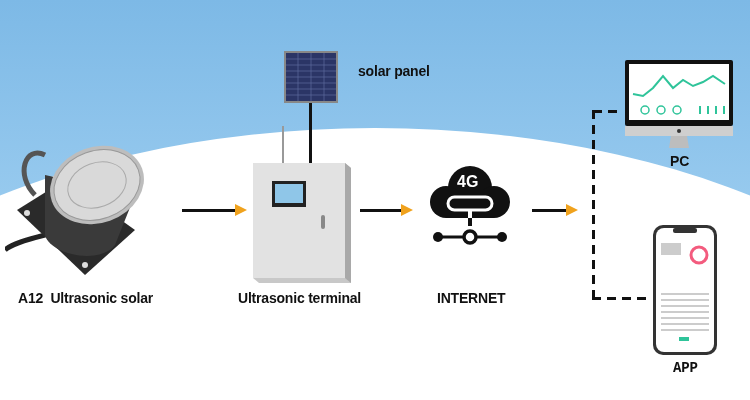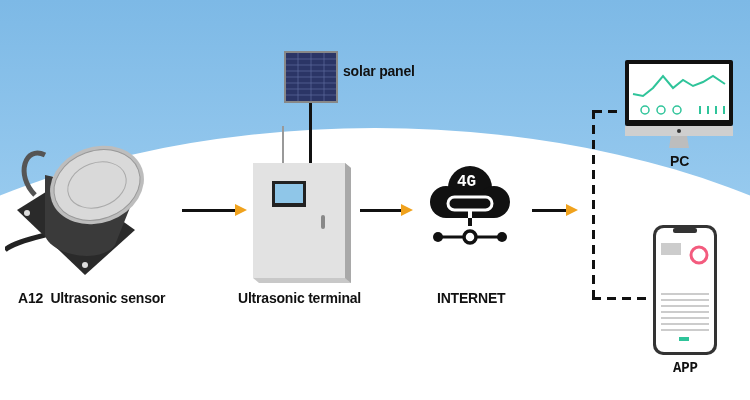--- a/index.html
+++ b/index.html
@@ -9,21 +9,21 @@
     background: linear-gradient(180deg, #7db9e6 0%, #9ccdf0 60%, #b6dbf5 100%);
   }
   .hill {
     position: absolute; left: -260px; top: 128px; width: 1270px; height: 700px;
     border-radius: 50%; background: #ffffff;
   }
   .lbl {
     position: absolute; font-weight: bold; font-size: 14px; color: #111;
     white-space: nowrap; letter-spacing: -0.2px;
   }
-  .abs { position: absolute; font-family: Liberation Mono, monospace; }
+  .abs { position: absolute; }
   .arrow-line { position: absolute; height: 3px; background: #111; }
   .arrow-head {
     position: absolute; width: 0; height: 0;
     border-top: 6px solid transparent; border-bottom: 6px solid transparent;
     border-left: 12px solid #f0a21d;
   }
   .dash-v { position: absolute; width: 3px;
     background: repeating-linear-gradient(180deg, #111 0 9px, transparent 9px 15px); }
   .dash-h { position: absolute; height: 3px;
     background: repeating-linear-gradient(90deg, #111 0 9px, transparent 9px 15px); }
@@ -39,21 +39,21 @@
     <path d="M40 100 C20 105, 5 110, 0 115" stroke="#222" stroke-width="5" fill="none"></path>
     <polygon points="12,75 60,45 130,95 80,140" fill="#2a2a2a"></polygon>
     <circle cx="22" cy="78" r="3" fill="#ddd"></circle>
     <circle cx="80" cy="130" r="3" fill="#ddd"></circle>
     <path d="M40 40 L40 100 C45 120, 95 130, 110 110 L130 60" fill="#3a3a3a"></path>
     <ellipse cx="92" cy="50" rx="48" ry="38" transform="rotate(-20 92 50)" fill="#bdbdbd"></ellipse>
     <ellipse cx="92" cy="50" rx="44" ry="34" transform="rotate(-20 92 50)" fill="#d9d9d9" stroke="#999" stroke-width="1"></ellipse>
     <ellipse cx="92" cy="50" rx="30" ry="22" transform="rotate(-20 92 50)" fill="none" stroke="#aaa" stroke-width="1"></ellipse>
   </svg>
 </div>
-<div class="lbl" style="left:18px;top:290px;white-space:pre;">A12  Ultrasonic sensor</div>
+<div class="lbl" style="left:18px;top:290px;white-space:pre;">A12  Ultrasonic solar</div>
 
 <div class="arrow-line" style="left:182px;top:209px;width:55px;"></div>
 <div class="arrow-head" style="left:235px;top:204px;"></div>
 
 <div class="abs" style="left:284px;top:51px;width:54px;height:52px;">
   <svg width="54" height="52" viewBox="0 0 54 52">
     <rect x="0" y="0" width="54" height="52" fill="#888"></rect>
     <rect x="2" y="2" width="50" height="48" fill="#2b3566"></rect>
     <g stroke="#5d6a9e" stroke-width="0.7">
       <line x1="14" y1="2" x2="14" y2="50"></line>
@@ -62,21 +62,21 @@
       <line x1="2" y1="8" x2="52" y2="8"></line>
         <line x1="2" y1="14" x2="52" y2="14"></line>
         <line x1="2" y1="20" x2="52" y2="20"></line>
       <line x1="2" y1="26" x2="52" y2="26"></line>
         <line x1="2" y1="32" x2="52" y2="32"></line>
         <line x1="2" y1="38" x2="52" y2="38"></line>
       <line x1="2" y1="44" x2="52" y2="44"></line>
     </g>
   </svg>
 </div>
-<div class="lbl" style="left:343px;top:63px;">solar panel</div>
+<div class="lbl" style="left:358px;top:63px;">solar panel</div>
 <div class="abs" style="left:309px;top:103px;width:3px;height:61px;background:#111;"></div>
 
 <div class="abs" style="left:282px;top:126px;width:2px;height:38px;background:#999;"></div>
 <div class="abs" style="left:253px;top:163px;width:98px;height:120px;">
   <svg width="98" height="120" viewBox="0 0 98 120">
     <polygon points="0,0 92,0 98,5 98,120 6,120 0,115" fill="#c8c8c8"></polygon>
     <rect x="0" y="0" width="92" height="115" fill="#e2e2e2"></rect>
     <polygon points="92,0 98,5 98,120 92,115" fill="#a9a9a9"></polygon>
     <rect x="19" y="18" width="34" height="26" fill="#222"></rect>
     <rect x="22" y="21" width="28" height="19" fill="#8fc6e8"></rect>

